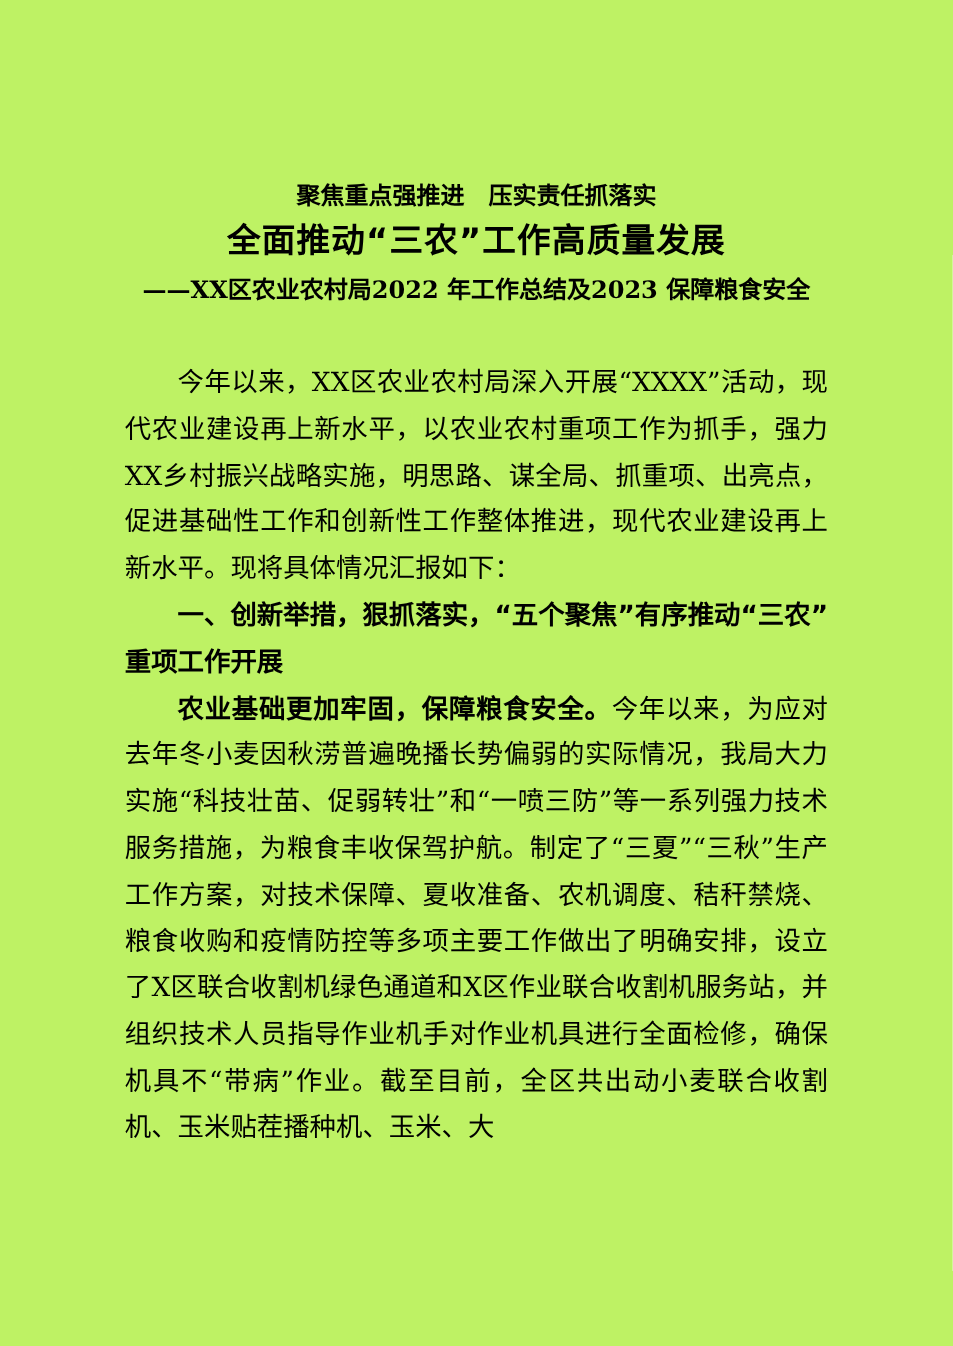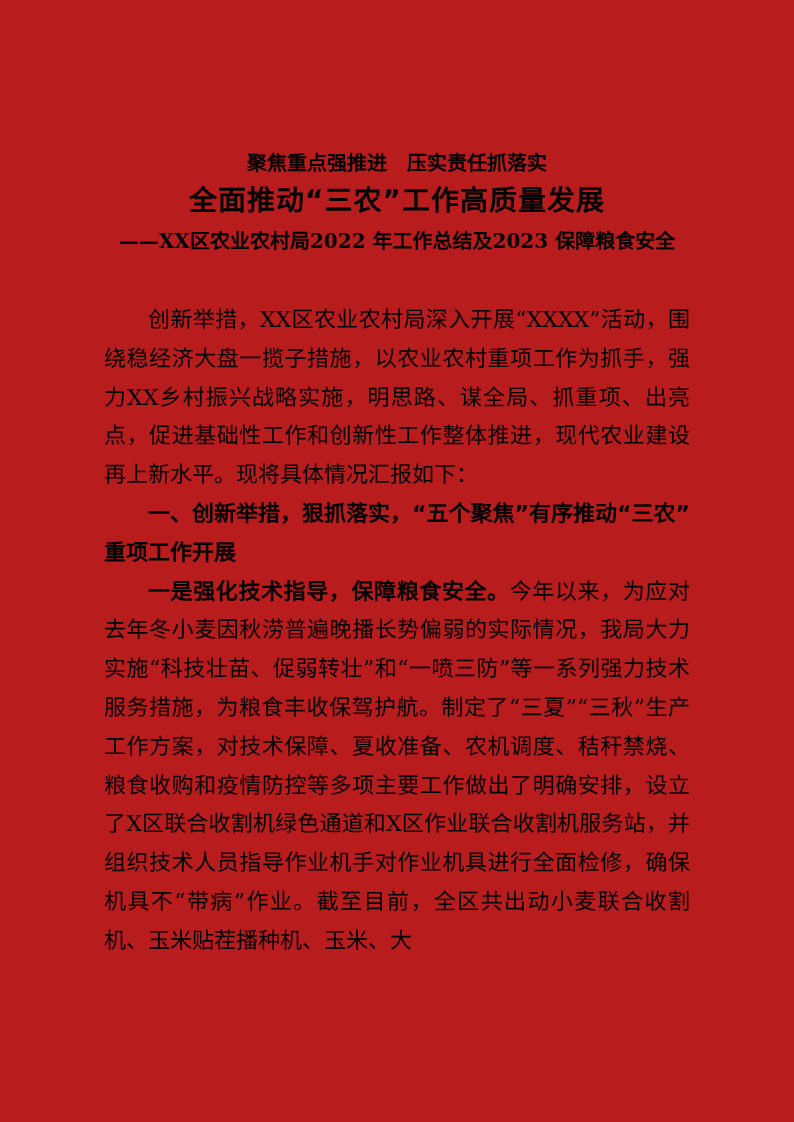--- a/index.html
+++ b/index.html
@@ -4,21 +4,21 @@
 <style>
   html, body {
     margin: 0;
     padding: 0;
     background: #ffffff;
   }
   .page {
     position: relative;
     width: 794px;
     height: 1122px;
-    background: #b91c1c;
+    background: #bef264;
     overflow: hidden;
     box-sizing: border-box;
     padding: 150px 104px 0 104px;
     color: #000000;
     font-family: "DejaVu Serif", "Liberation Serif", serif;
   }
   
   .title-line1 {
     text-align: center;
     font-size: 20px;
@@ -78,21 +78,21 @@
 <div class="page">
 
   <div class="title-line1">聚焦重点强推进　压实责任抓落实</div>
 
   <div class="title-line2">全面推动“三农”工作高质量发展</div>
 
   <div class="subtitle">——XX区农业农村局2022 年工作总结及2023 保障粮食安全</div>
 
   <div class="doc-body">
 
-    <p class="para-normal">创新举措，XX区农业农村局深入开展“XXXX”活动，围绕稳经济大盘一揽子措施，以农业农村重项工作为抓手，强力XX乡村振兴战略实施，明思路、谋全局、抓重项、出亮点，促进基础性工作和创新性工作整体推进，现代农业建设再上新水平。现将具体情况汇报如下：</p>
+    <p class="para-normal">今年以来，XX区农业农村局深入开展“XXXX”活动，现代农业建设再上新水平，以农业农村重项工作为抓手，强力XX乡村振兴战略实施，明思路、谋全局、抓重项、出亮点，促进基础性工作和创新性工作整体推进，现代农业建设再上新水平。现将具体情况汇报如下：</p>
 
     <p class="heading-level1">一、创新举措，狠抓落实，“五个聚焦”有序推动“三农”重项工作开展</p>
 
 
-    <p class="para-normal"><span class="lead-bold">一是强化技术指导，保障粮食安全。</span><span>今年以来，为应对去年冬小麦因秋涝普遍晚播长势偏弱的实际情况，我局大力实施“科技壮苗、促弱转壮”和“一喷三防”等一系列强力技术服务措施，为粮食丰收保驾护航。制定了“三夏”“三秋”生产工作方案，对技术保障、夏收准备、农机调度、秸秆禁烧、粮食收购和疫情防控等多项主要工作做出了明确安排，设立了X区联合收割机绿色通道和X区作业联合收割机服务站，并组织技术人员指导作业机手对作业机具进行全面检修，确保机具不“带病”作业。截至目前，全区共出动小麦联合收割机、玉米贴茬播种机、玉米、大</span></p>
+    <p class="para-normal"><span class="lead-bold">农业基础更加牢固，保障粮食安全。</span><span>今年以来，为应对去年冬小麦因秋涝普遍晚播长势偏弱的实际情况，我局大力实施“科技壮苗、促弱转壮”和“一喷三防”等一系列强力技术服务措施，为粮食丰收保驾护航。制定了“三夏”“三秋”生产工作方案，对技术保障、夏收准备、农机调度、秸秆禁烧、粮食收购和疫情防控等多项主要工作做出了明确安排，设立了X区联合收割机绿色通道和X区作业联合收割机服务站，并组织技术人员指导作业机手对作业机具进行全面检修，确保机具不“带病”作业。截至目前，全区共出动小麦联合收割机、玉米贴茬播种机、玉米、大</span></p>
 
   </div>
 </div>
 
 </body></html>

